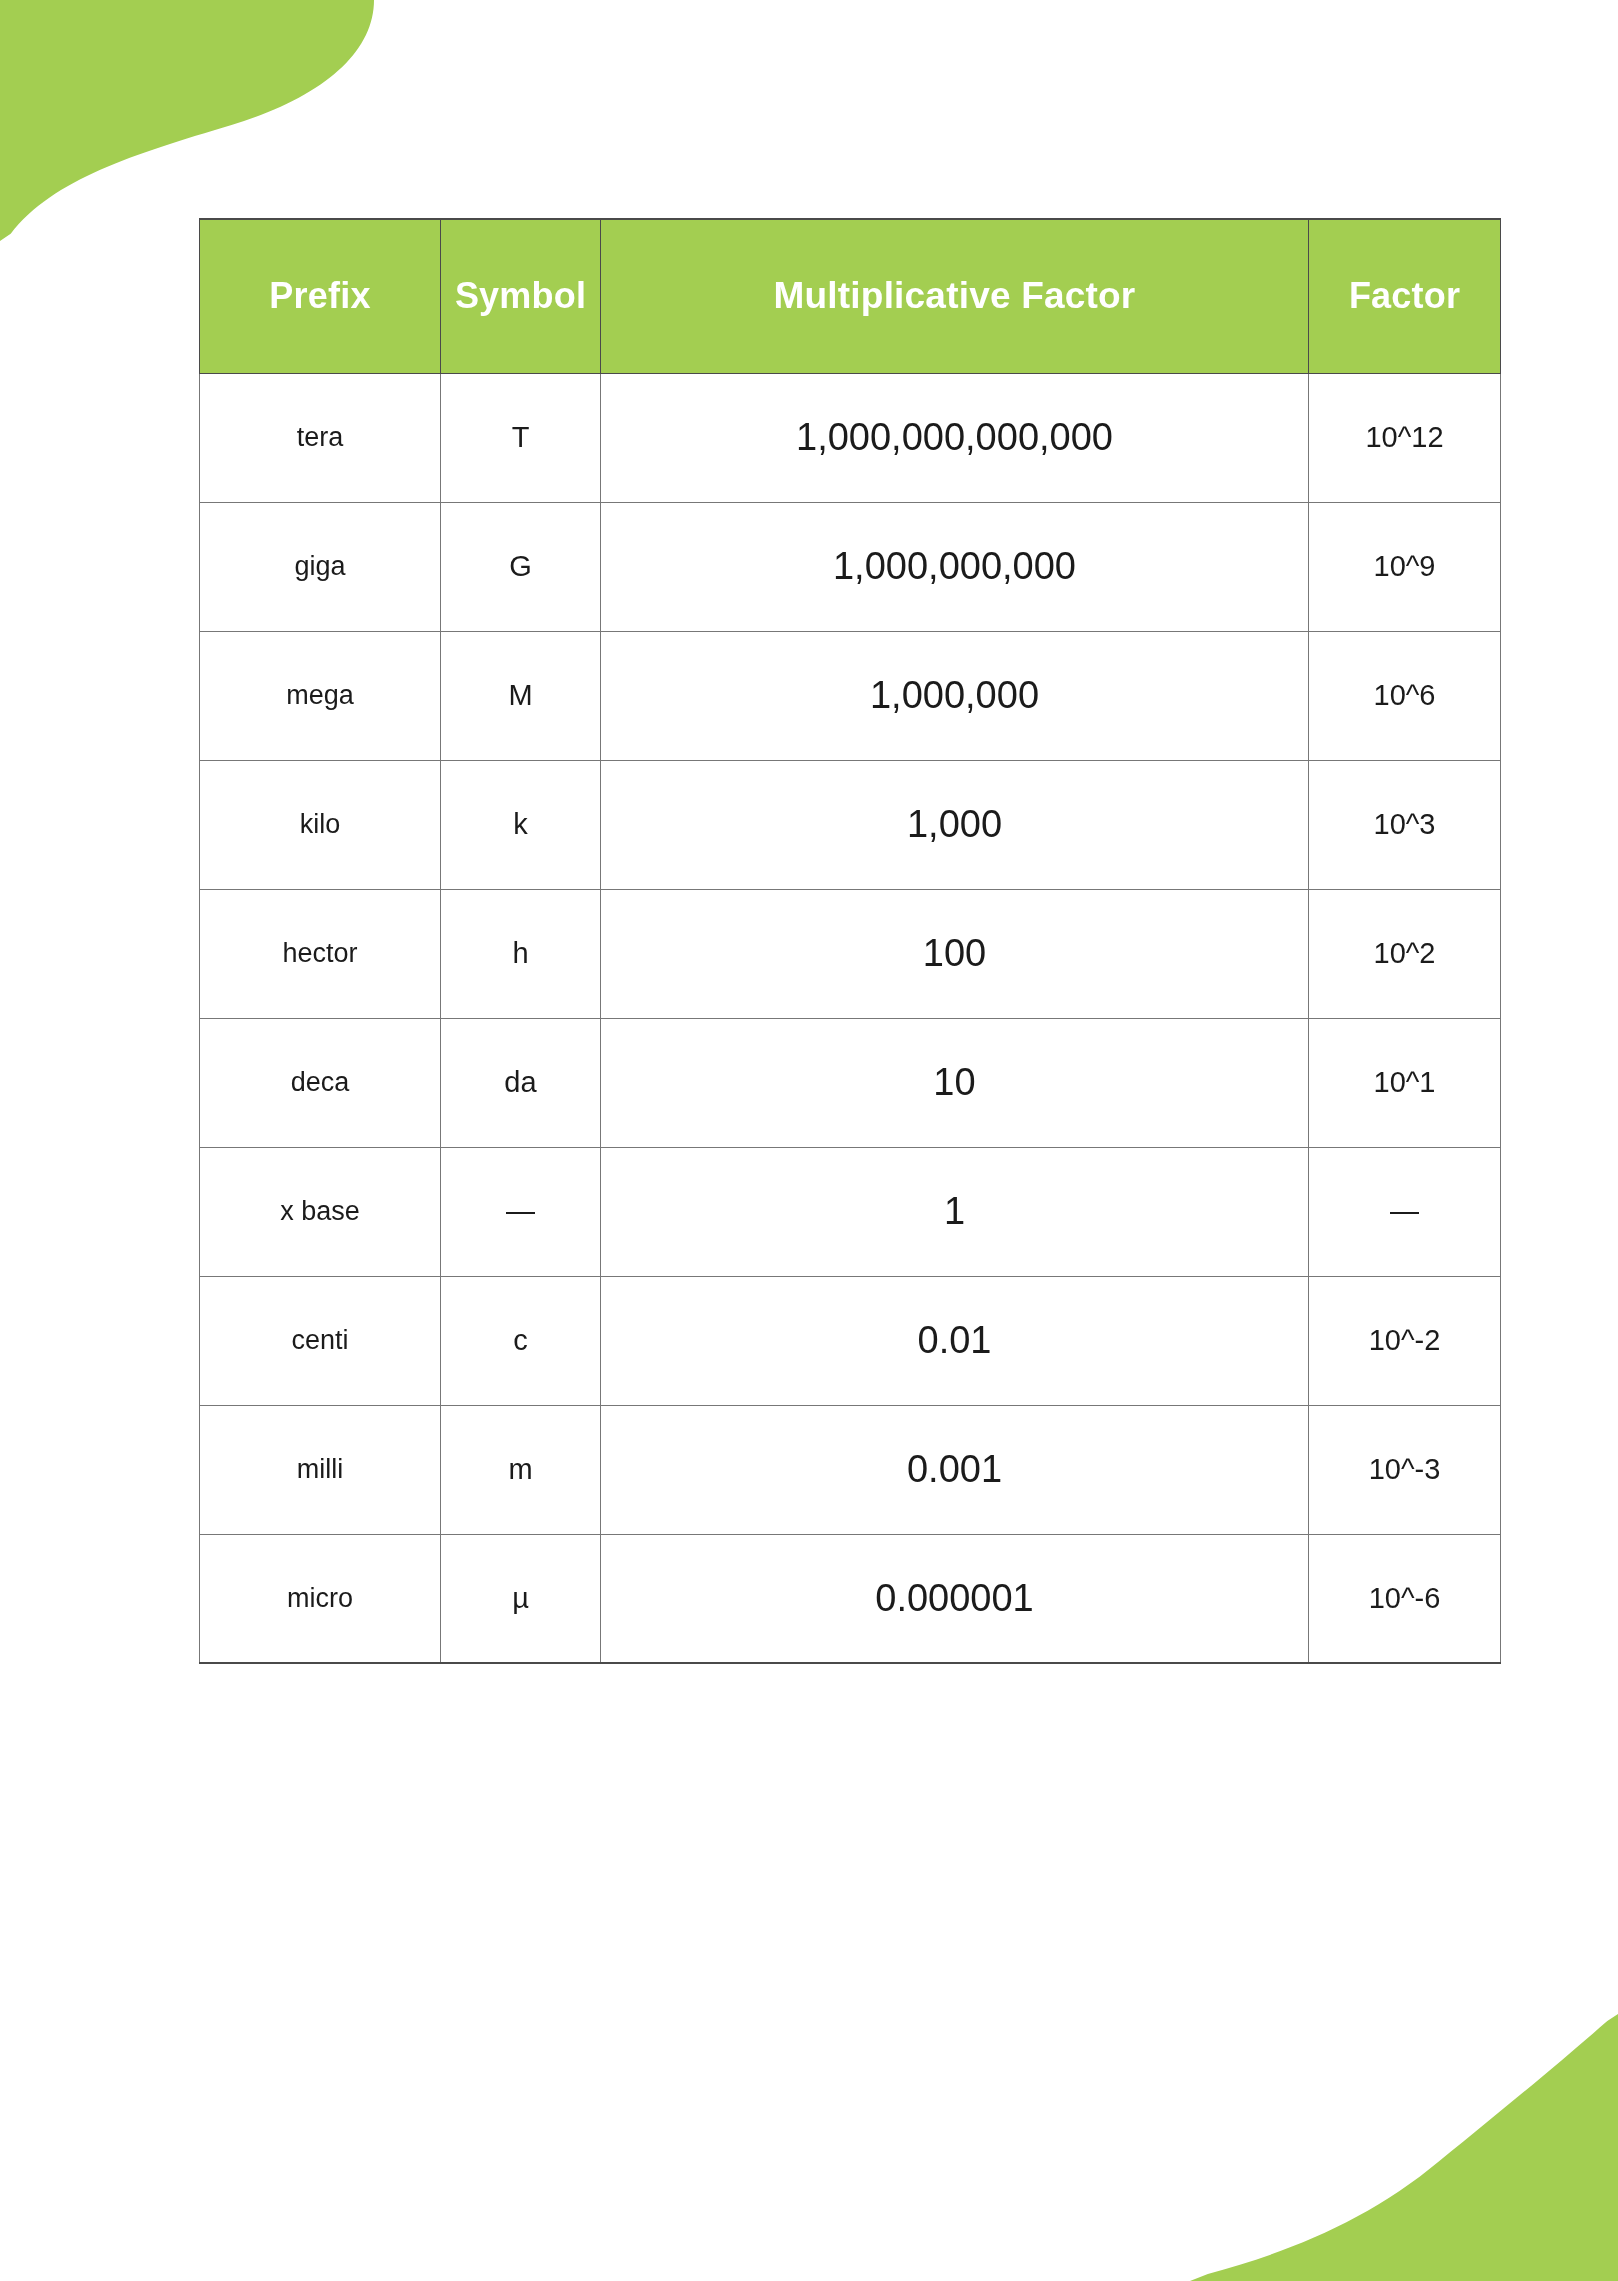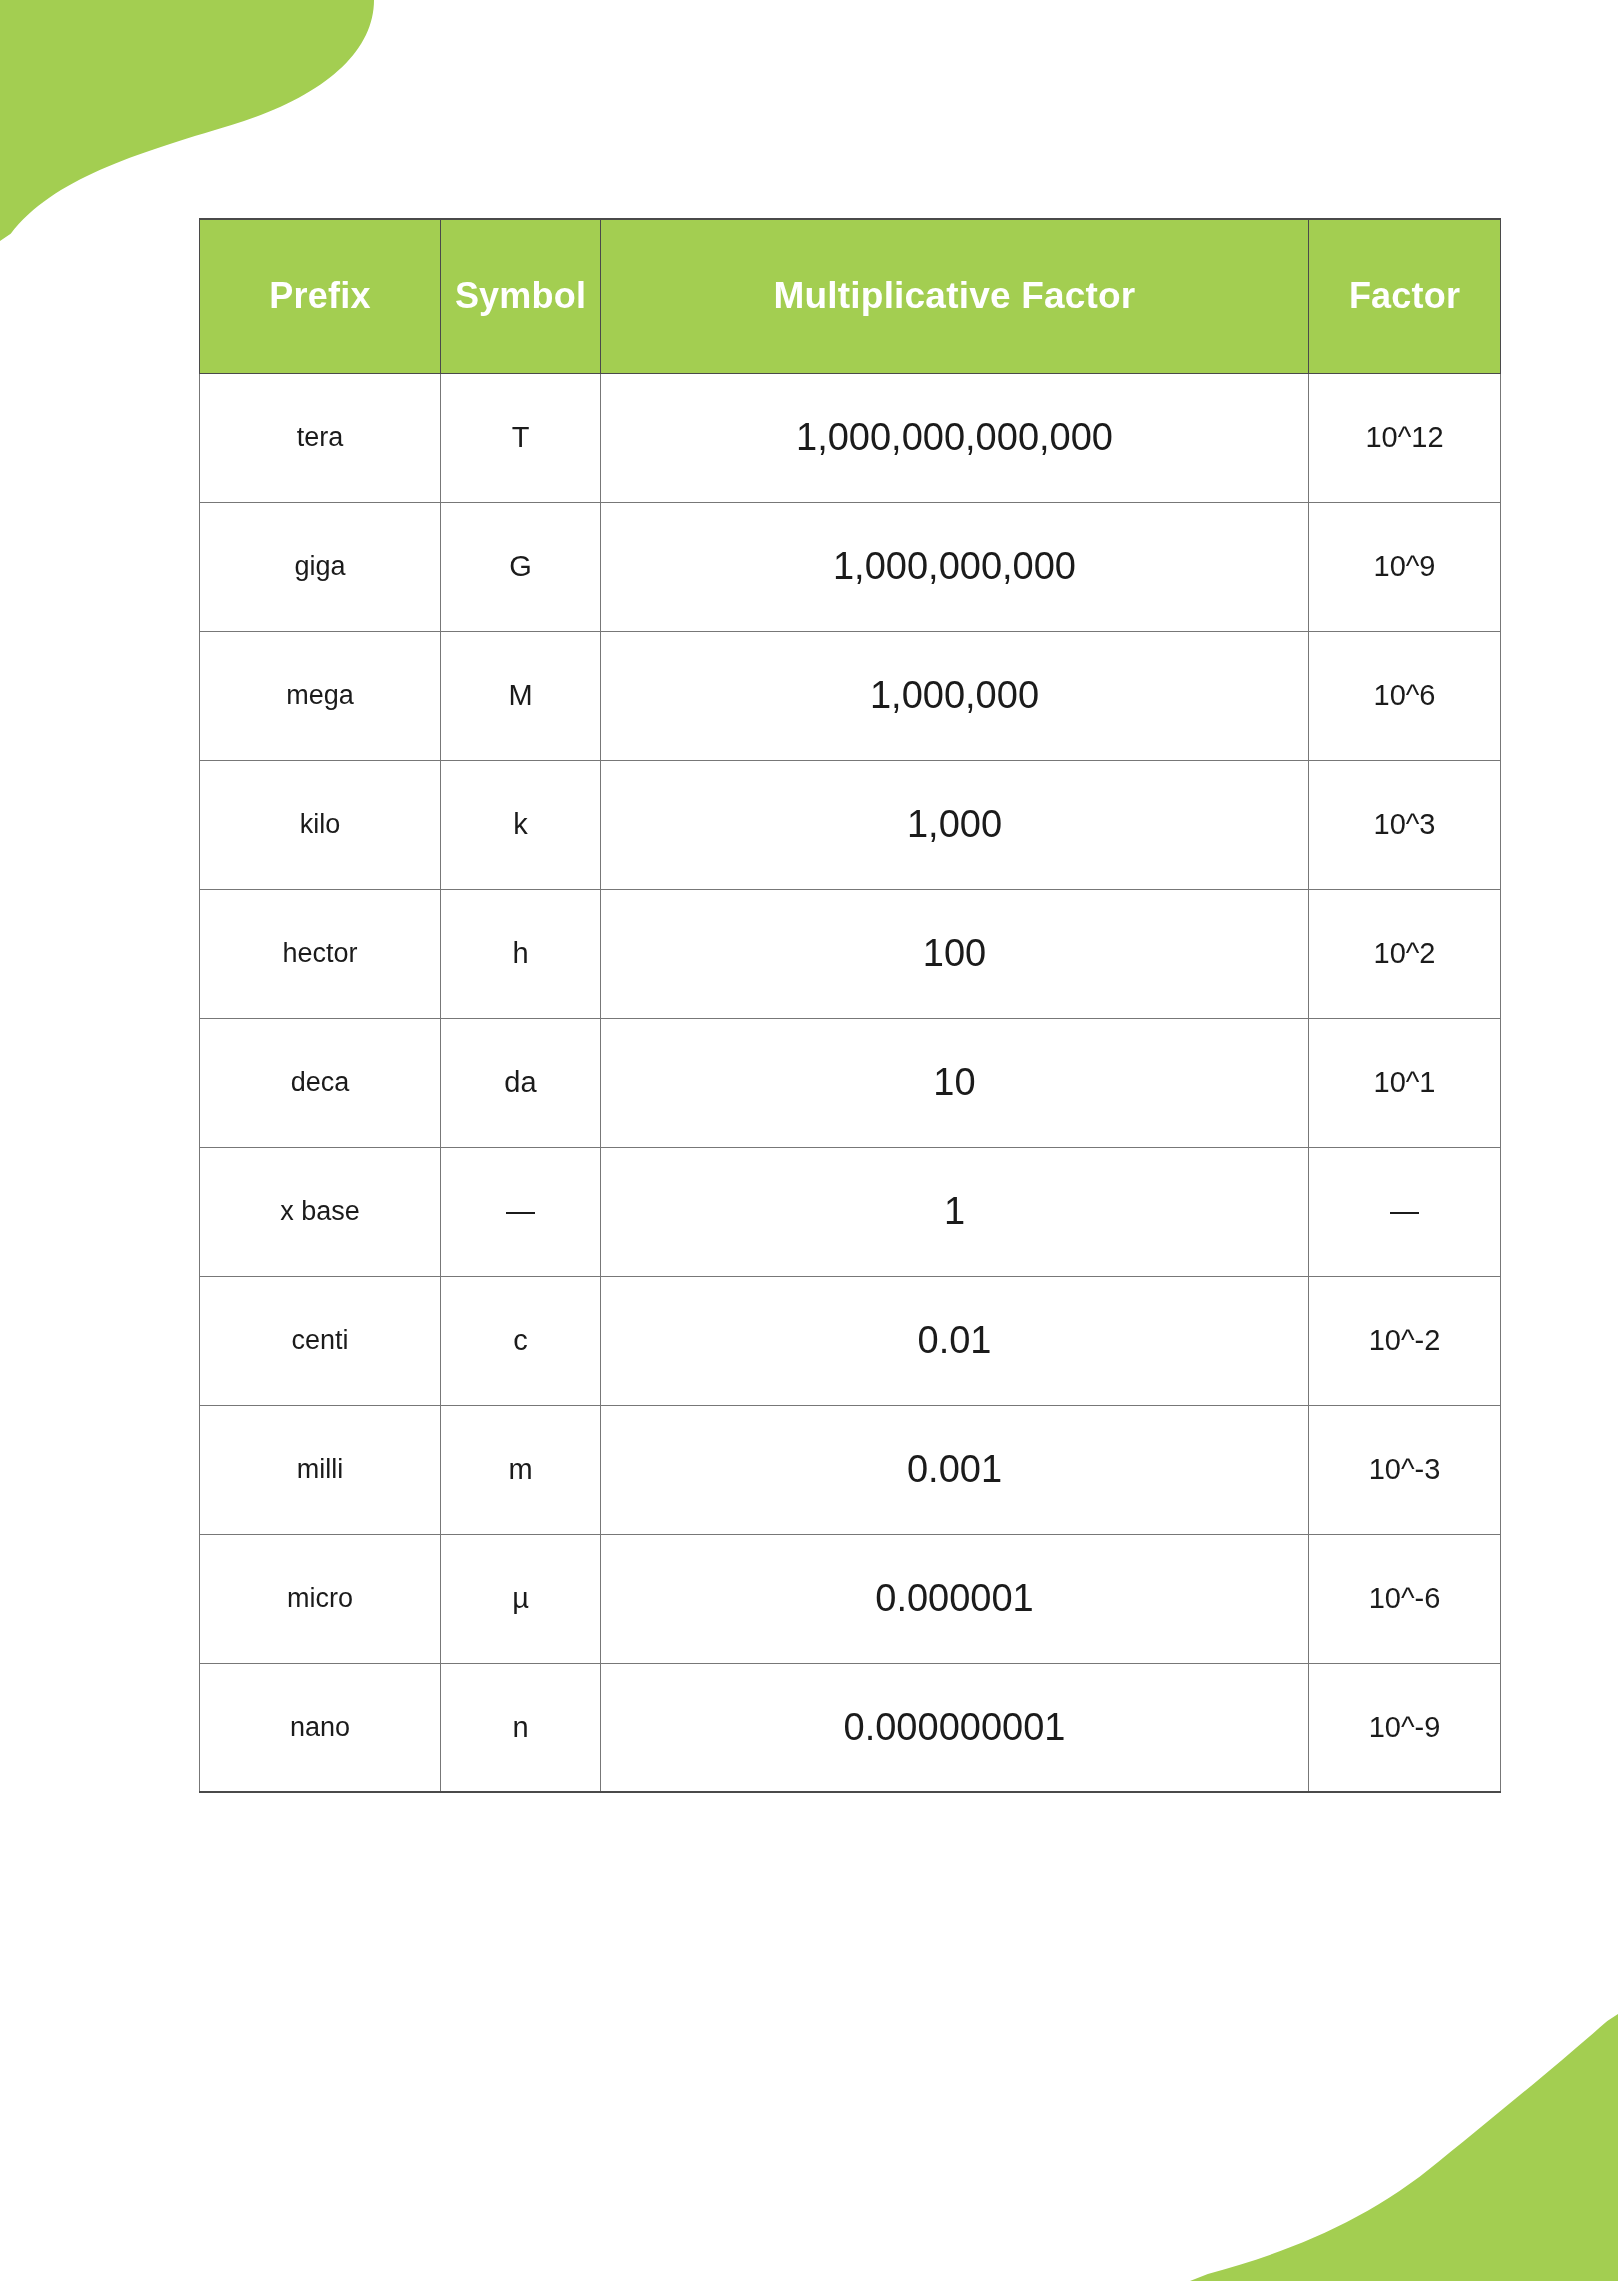--- a/index.html
+++ b/index.html
@@ -186,24 +186,18 @@
           <td class="cell-symbol">m</td>
           <td class="cell-mult">0.001</td>
           <td class="cell-factor">10^-3</td>
         </tr>
         <tr>
           <td class="cell-prefix">micro</td>
           <td class="cell-symbol">µ</td>
           <td class="cell-mult">0.000001</td>
           <td class="cell-factor">10^-6</td>
         </tr>
-        <tr>
-          <td class="cell-prefix">nano</td>
-          <td class="cell-symbol">n</td>
-          <td class="cell-mult">0.000000001</td>
-          <td class="cell-factor">10^-9</td>
-        </tr>
       </tbody>
     </table>
   </div>
 
 </div>
 
 
 </body></html>

